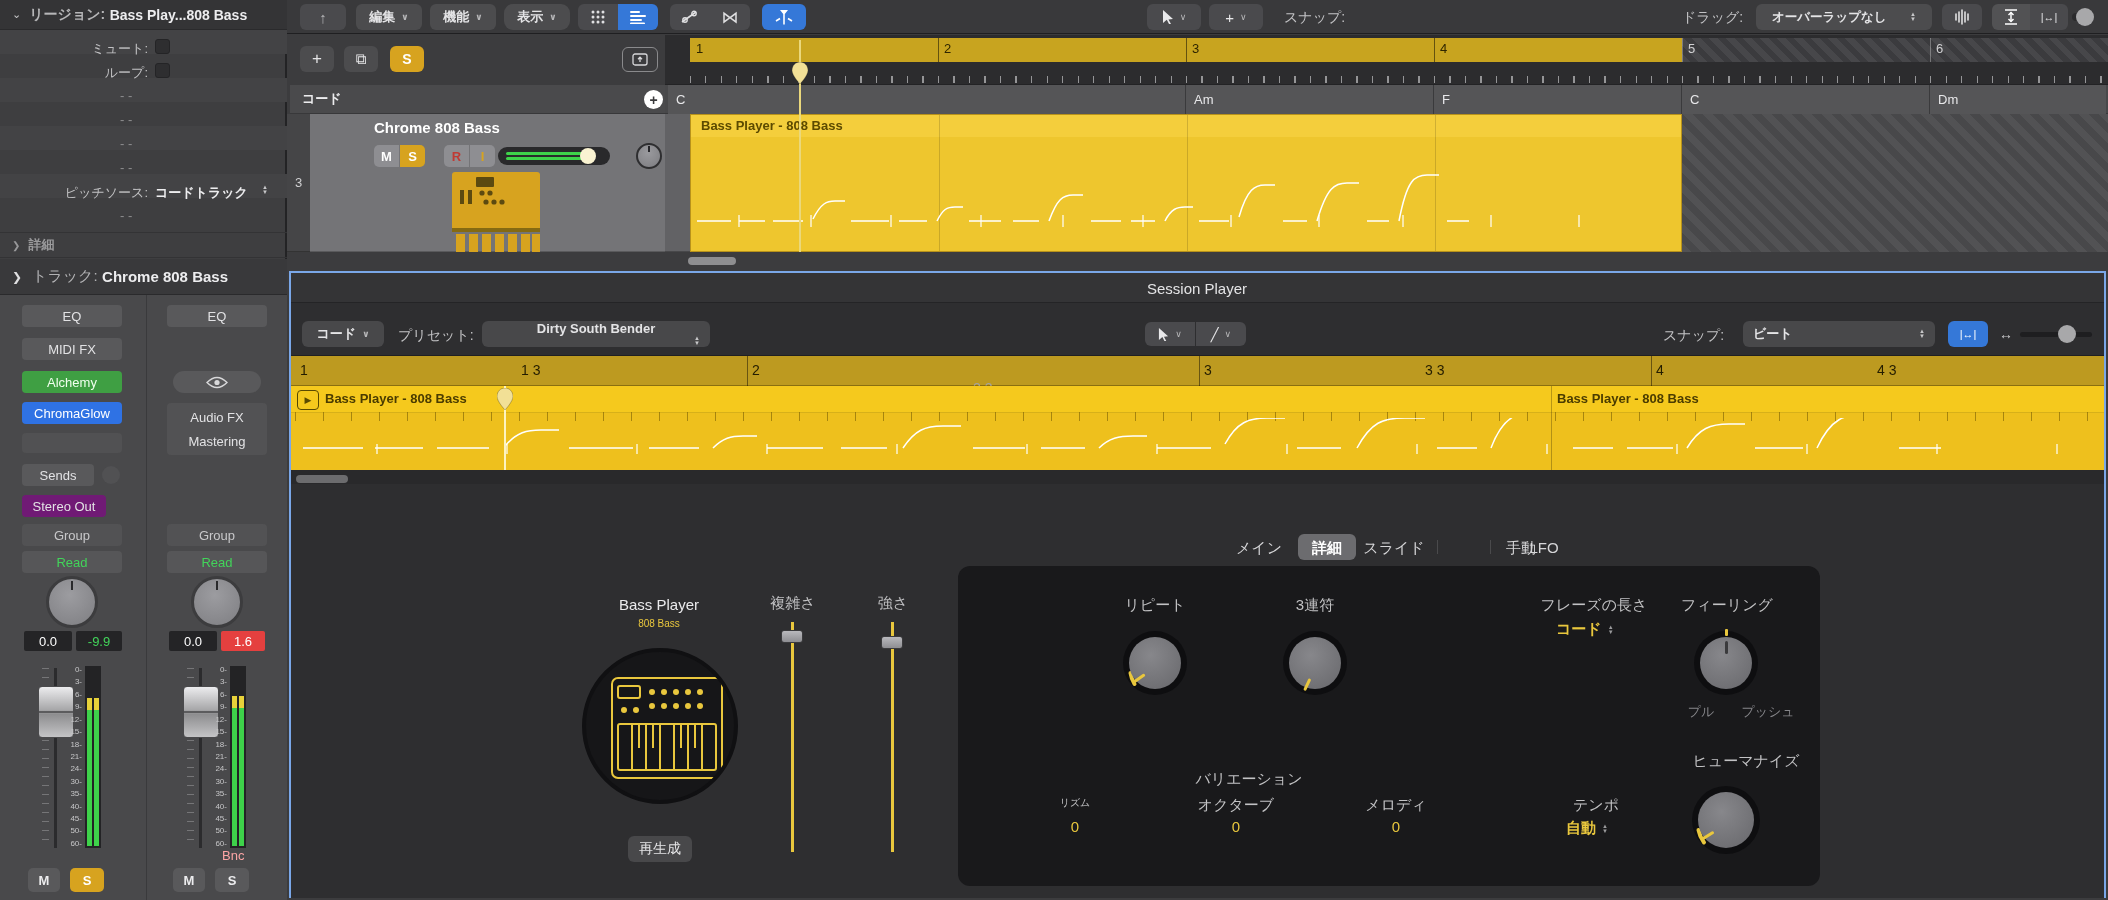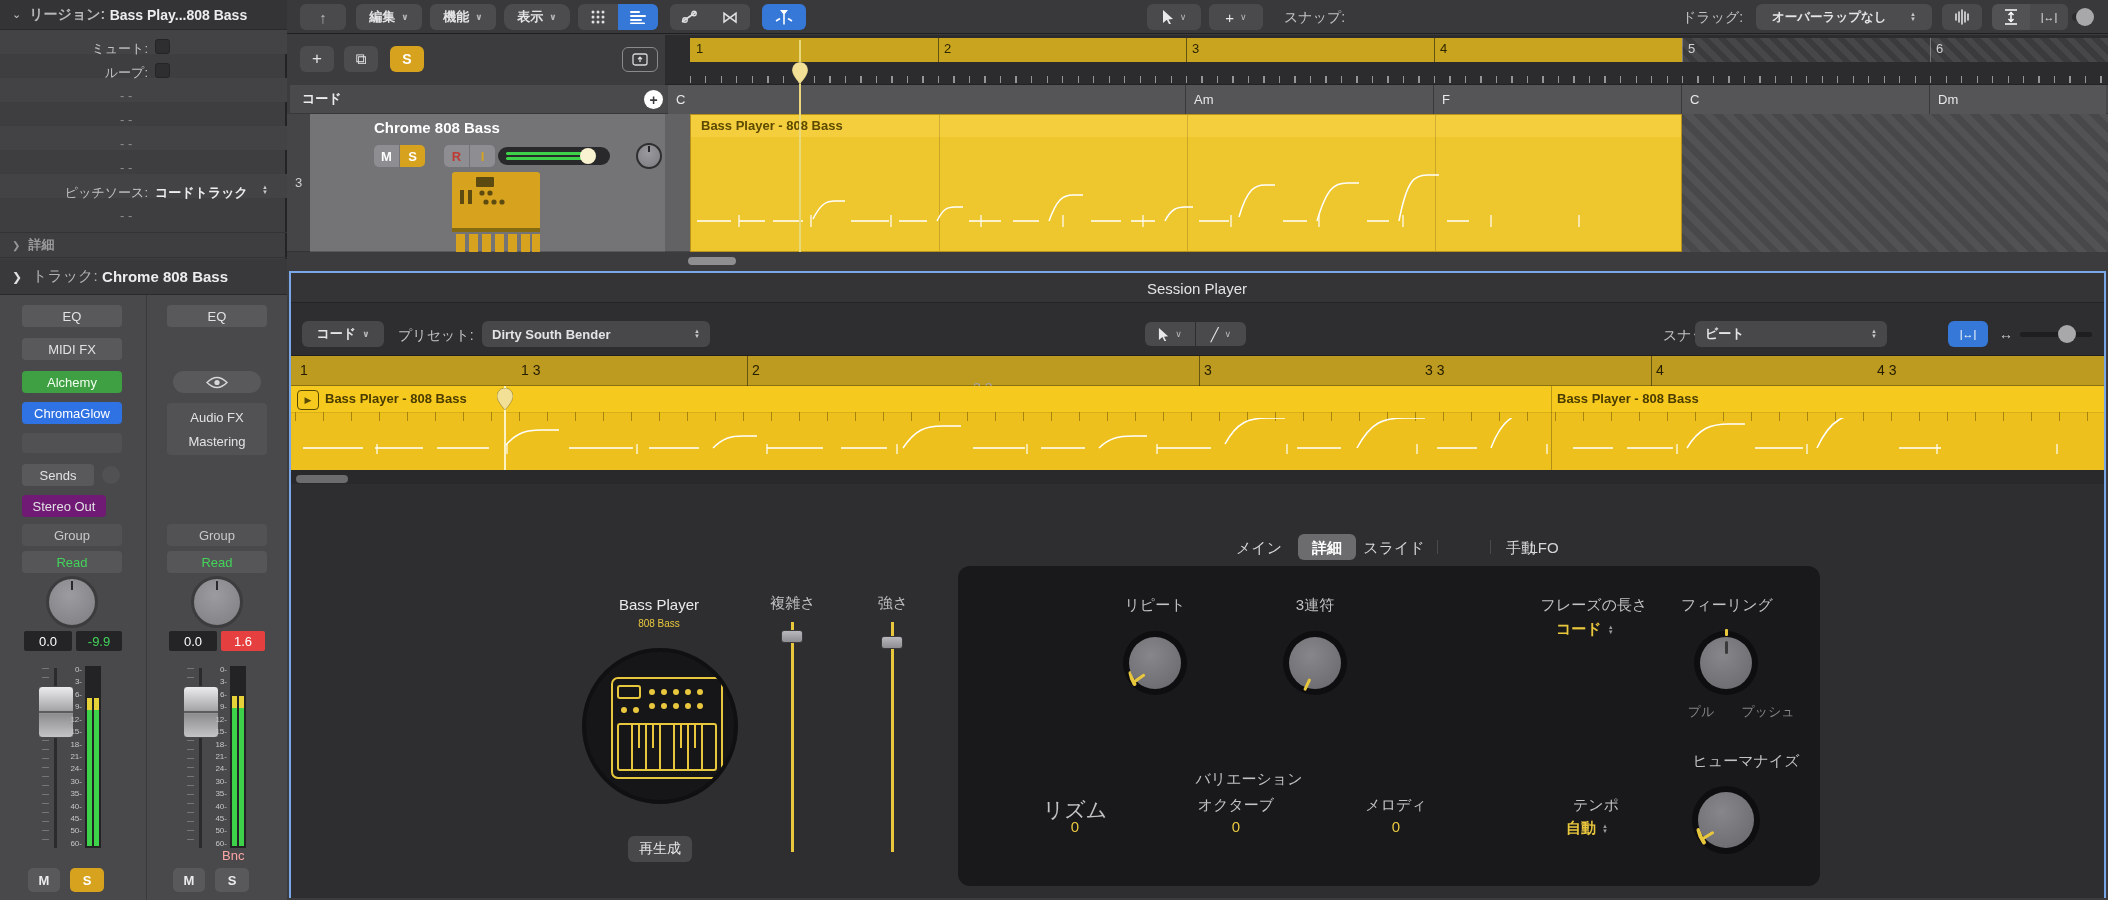--- a/index.html
+++ b/index.html
@@ -403,39 +403,39 @@
   <div class="a" style="left:289px;top:271px;width:1817px;height:627px;background:#29292b;border:2px solid #7aa7e8;"></div>
   <div class="a" style="left:291px;top:273px;width:1813px;height:30px;background:#343436;border-bottom:1px solid #242426;"></div>
   <div class="a cc" style="left:1197px;top:280px;color:#e4e4e6;font-size:15px;">Session Player</div>
 
   <div class="a" style="left:291px;top:303px;width:1813px;height:53px;background:#2e2e30;border-bottom:1px solid #202022;"></div>
   <div class="a btn ctr" style="left:302px;top:321px;width:82px;height:26px;background:#48484a;font-weight:bold;">
     <span>コード</span>
       <span class="chev">∨</span>
   </div>
   <div class="a lbl" style="left:398px;top:327px;">プリセット:</div>
-  <div class="a btn" style="left:482px;top:321px;width:228px;height:26px;background:#48484a;display:flex;align-items:center;padding:0 10px;font-weight:bold;">
+  <div class="a btn" style="left:482px;top:321px;width:228px;height:26px;background:#48484a;display:flex;align-items:center;padding:0 10px;font-weight:bold;flex-direction:column;">
     <span>Dirty South Bender</span>
     <span class="updn">
         <span>▲</span>
         <span>▼</span>
       </span>
   </div>
   <div class="a btn ctr" style="left:1145px;top:322px;width:50px;height:24px;border-radius:6px 0 0 6px;">
     <svg width="11" height="13" viewBox="0 0 12 14">
         <path d="M1 0 L11 9 L6.5 9.5 L9 14 L7 14 L4.8 9.8 L1 13 Z" fill="#e8e8ea"></path>
       </svg>
     <span class="chev">∨</span>
   </div>
   <div class="a btn ctr" style="left:1196px;top:322px;width:50px;height:24px;border-radius:0 6px 6px 0;color:#e8e8ea;">
     <span>╱</span>
       <span class="chev">∨</span>
   </div>
   <div class="a lbl" style="left:1663px;top:327px;">スナップ:</div>
-  <div class="a btn" style="left:1695px;top:321px;width:192px;height:26px;background:#48484a;display:flex;align-items:center;padding:0 10px;font-weight:bold;">
+  <div class="a btn" style="left:1743px;top:321px;width:192px;height:26px;background:#48484a;display:flex;align-items:center;padding:0 10px;font-weight:bold;">
     <span>ビート</span>
     <span class="updn">
         <span>▲</span>
         <span>▼</span>
       </span>
   </div>
   <div class="a btn ctr blue" style="left:1948px;top:321px;width:40px;height:26px;font-size:11px;">
       <span>|↔|</span>
     </div>
   <div class="a ctr" style="left:1996px;top:324px;width:20px;height:20px;color:#c8c8ca;font-size:14px;">
@@ -550,21 +550,21 @@
   </div>
 
   <div class="a cc lbl" style="left:1315px;top:596px;font-size:15px;">3連符</div>
   <div class="a knobring" style="left:1283px;top:631px;width:64px;height:64px;">
     <div class="knobbody" style="position:absolute;left:6px;top:6px;width:52px;height:52px;">
       <div class="kptr" style="transform:rotate(-155deg);"></div>
     </div>
   </div>
 
   <div class="a cc lbl" style="left:1249px;top:770px;font-size:15px;">バリエーション</div>
-  <div class="a cc lbl" style="left:1075px;top:796px;font-size:21px;">リズム</div>
+  <div class="a cc lbl" style="left:1075px;top:796px;font-size:10px;">リズム</div>
   <div class="a cc yval" style="left:1075px;top:818px;font-size:15px;">0</div>
   <div class="a cc lbl" style="left:1236px;top:796px;font-size:15px;">オクターブ</div>
   <div class="a cc yval" style="left:1236px;top:818px;font-size:15px;">0</div>
   <div class="a cc lbl" style="left:1396px;top:796px;font-size:15px;">メロディ</div>
   <div class="a cc yval" style="left:1396px;top:818px;font-size:15px;">0</div>
 
   <div class="a cc lbl" style="left:1594px;top:596px;font-size:15px;">フレーズの長さ</div>
   <div class="a" style="left:1556px;top:620px;display:flex;align-items:center;">
     <span class="yval" style="font-size:15px;font-weight:bold;">コード</span>
     <span class="updn" style="margin-left:6px;color:#9a9a9c;">

